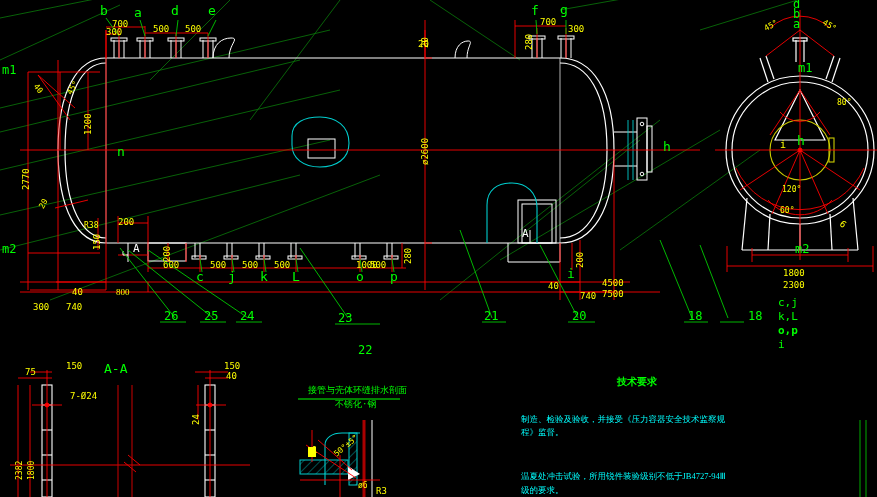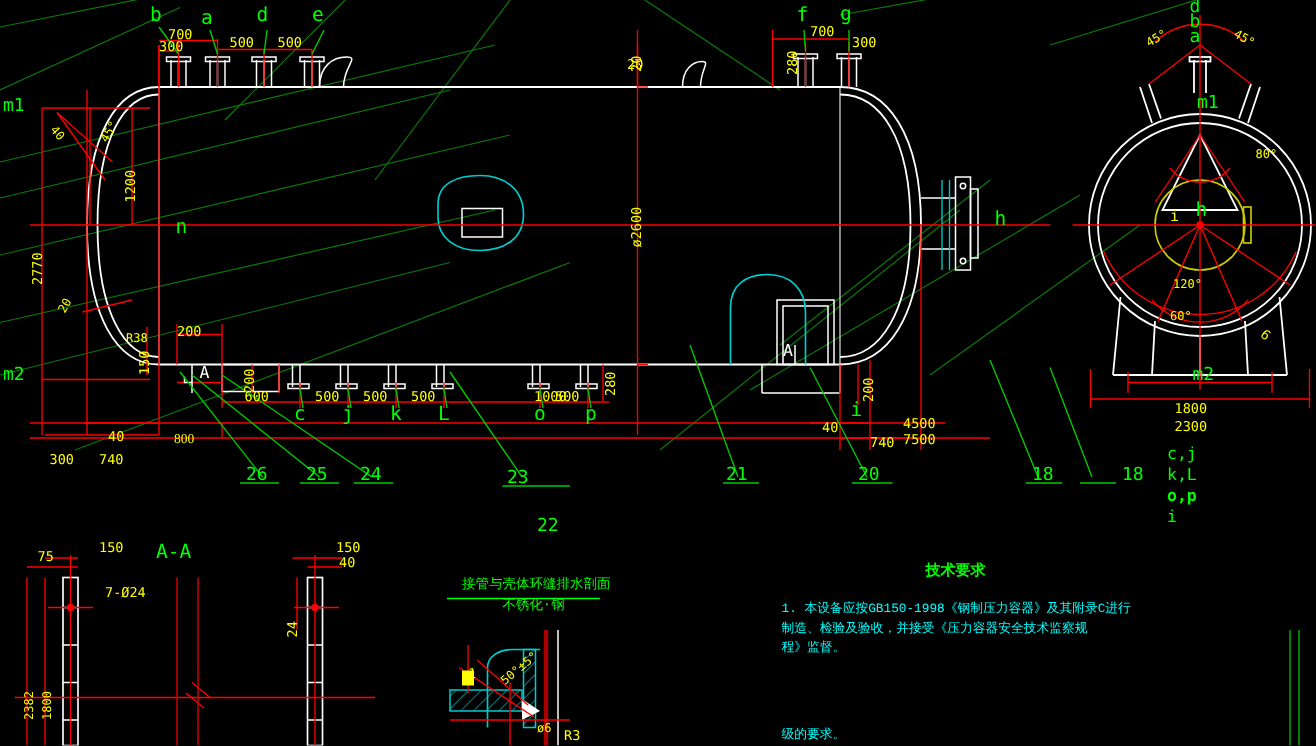--- a/index.html
+++ b/index.html
@@ -12,21 +12,21 @@
   .y{color:#ffff00;}      
   .w{color:#ffffff;}
   .vert{transform-origin:0 0;}
   .t10{font-size:10px;}
   .t9{font-size:9px;}
   .t8{font-size:8px;}
   .t11{font-size:11px;}
   .t12{font-size:12px;}
   .t13{font-size:13px;}
   .note{position:absolute;color:#00ffff;font-size:8.5px;line-height:11px;
-        font-family:Liberation Mono, monospace;white-space:nowrap;}
+        font-family:Liberation Serif, serif;white-space:nowrap;}
 </style>
 </head>
 <body>
 
 <div id="cad">
 
   <svg width="877" height="497">
     <defs>
       <pattern id="hatch" width="6" height="6" patternTransform="rotate(45)" patternUnits="userSpaceOnUse">
         <line x1="0" y1="0" x2="0" y2="6" stroke="#00cccc" stroke-width="0.8"></line>
@@ -507,18 +507,18 @@
   <div class="lbl y t8 vert" style="left:28px;top:480px;transform:rotate(-90deg);">1800</div>
 
   <div class="lbl g t9" style="left:308px;top:386px;">接管与壳体环缝排水剖面</div>
   <div class="lbl g t9" style="left:335px;top:400px;">不锈化·钢</div>
   <div class="lbl y t8" style="left:332px;top:442px;transform:rotate(-40deg);">50°±5°</div>
   <div class="lbl y t9" style="left:312px;top:446px;">1</div>
   <div class="lbl y t8" style="left:358px;top:482px;">ø6</div>
   <div class="lbl y t9" style="left:376px;top:487px;">R3</div>
 
   <div class="note" style="left:617px;top:376px;color:#00ff00;font-size:10px;font-weight:bold;">技术要求</div>
-  <div class="note" style="left:521px;top:401px;">1. 本设备应按GB150-1998《钢制压力容器》及其附录C进行</div>
   <div class="note" style="left:521px;top:414px;">   制造、检验及验收，并接受《压力容器安全技术监察规</div>
   <div class="note" style="left:521px;top:427px;">   程》监督。</div>
+  <div class="note" style="left:521px;top:471px;">   温夏处冲击试验，所用锐件装验级别不低于JB4727-94Ⅲ</div>
   <div class="note" style="left:521px;top:485px;">   级的要求。</div>
 
 </div>
 
 </body></html>

